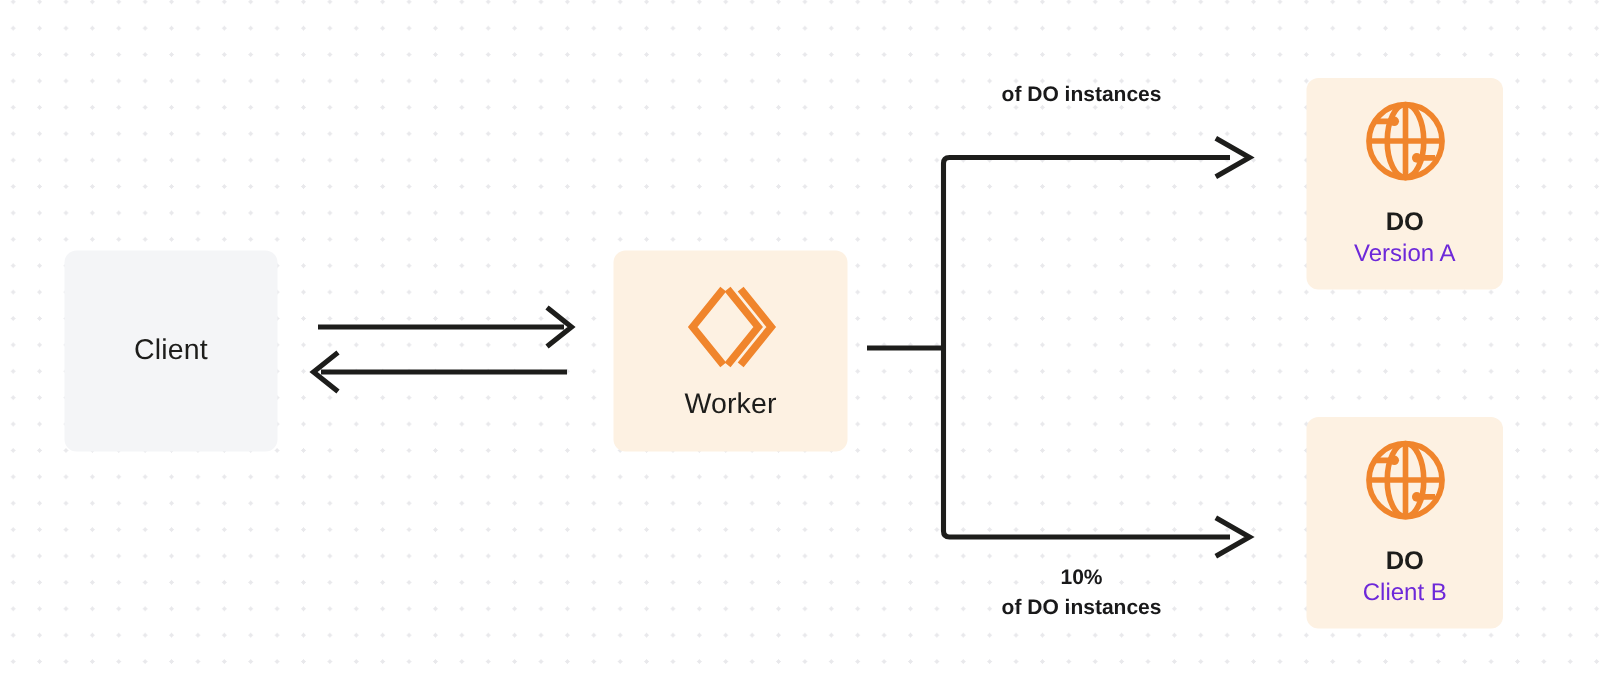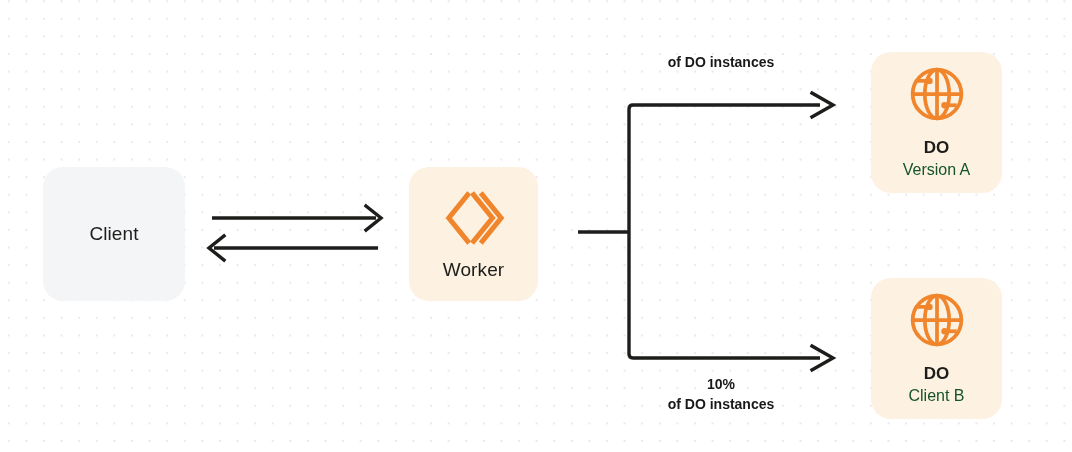--- a/index.html
+++ b/index.html
@@ -19,38 +19,38 @@
     height: 452px;
     background-color: #ffffff;
     background-image: radial-gradient(circle, #e9e9ec 1.3px, rgba(0,0,0,0) 1.4px);
     background-size: 17.6px 17.6px;
     background-position: 0px 10px;
   }
 
   .node {
     position: absolute;
     box-sizing: border-box;
-    border-radius: 20px;
+    border-radius: 8px;
     display: flex;
     flex-direction: column;
     align-items: center;
     justify-content: center;
   }
 
   .node-client {
     left: 43px;
     top: 167px;
     width: 142px;
     height: 134px;
     background-color: #f4f5f7;
   }
   .node-worker {
     left: 409px;
     top: 167px;
-    width: 129px;
+    width: 156px;
     height: 134px;
     background-color: #fdf1e2;
   }
   .node-do-a {
     left: 871px;
     top: 52px;
     width: 131px;
     height: 141px;
     background-color: #fdf1e2;
   }
@@ -71,21 +71,21 @@
   }
   .node-title-sm {
     font-size: 17px;
     font-weight: bold;
     color: #1d1d1b;
     line-height: 1.2;
   }
   .node-sub {
     font-size: 16px;
     font-weight: 400;
-    color: #14532d;
+    color: #6d28d9;
     line-height: 1.35;
     margin-top: 1px;
   }
 
   .icon-worker {
     width: 62px;
     height: 62px;
     margin-bottom: 10px;
   }
   .icon-globe {

